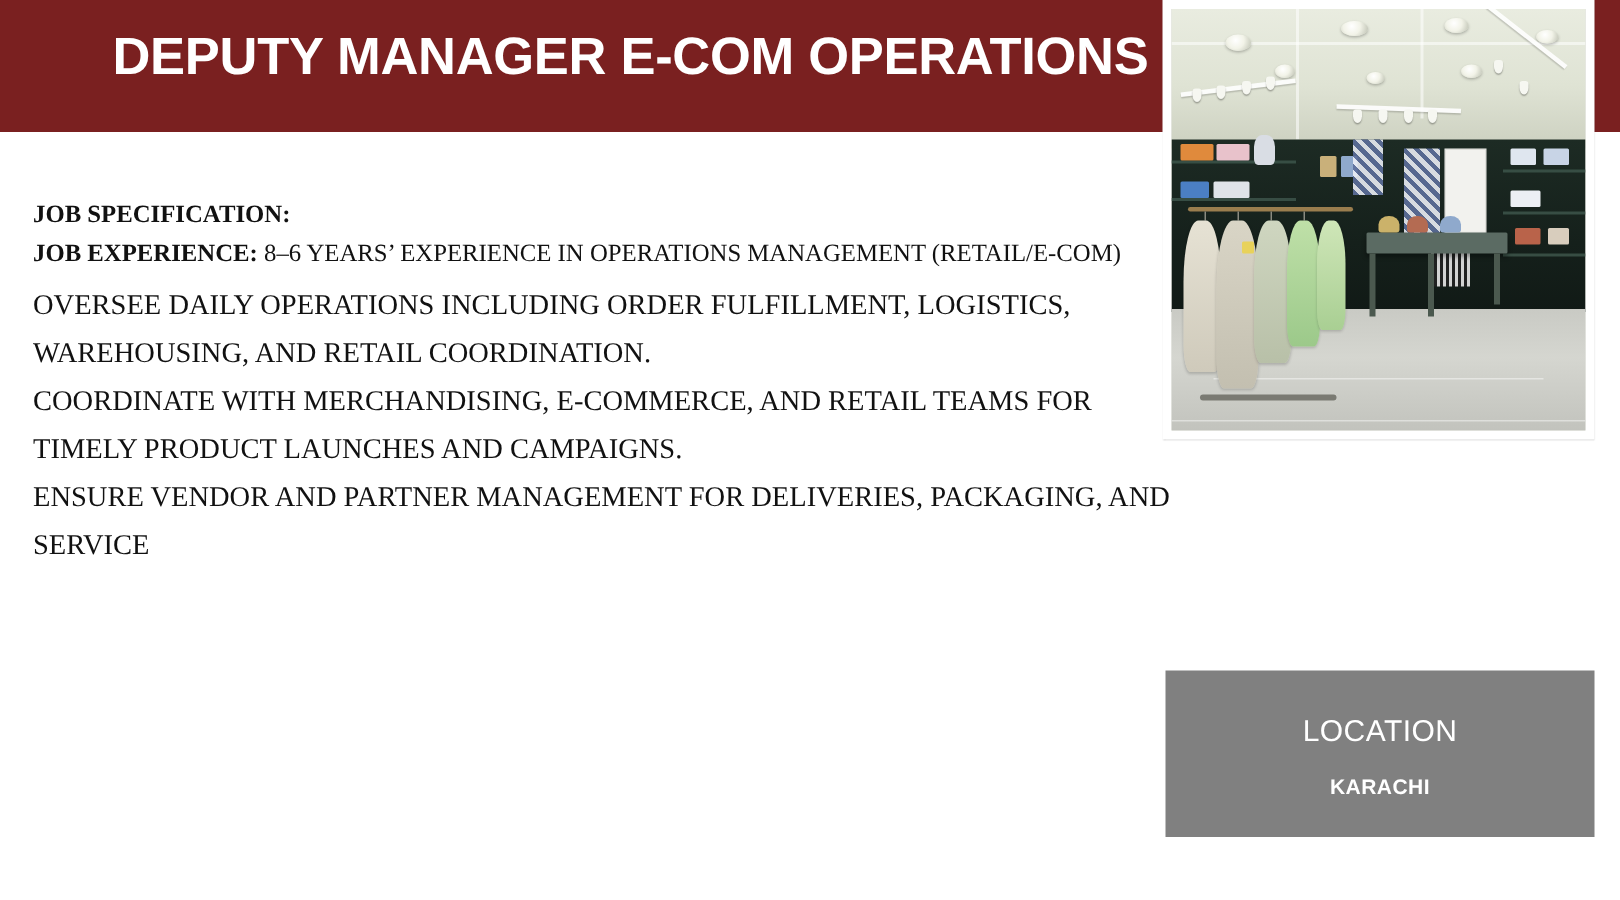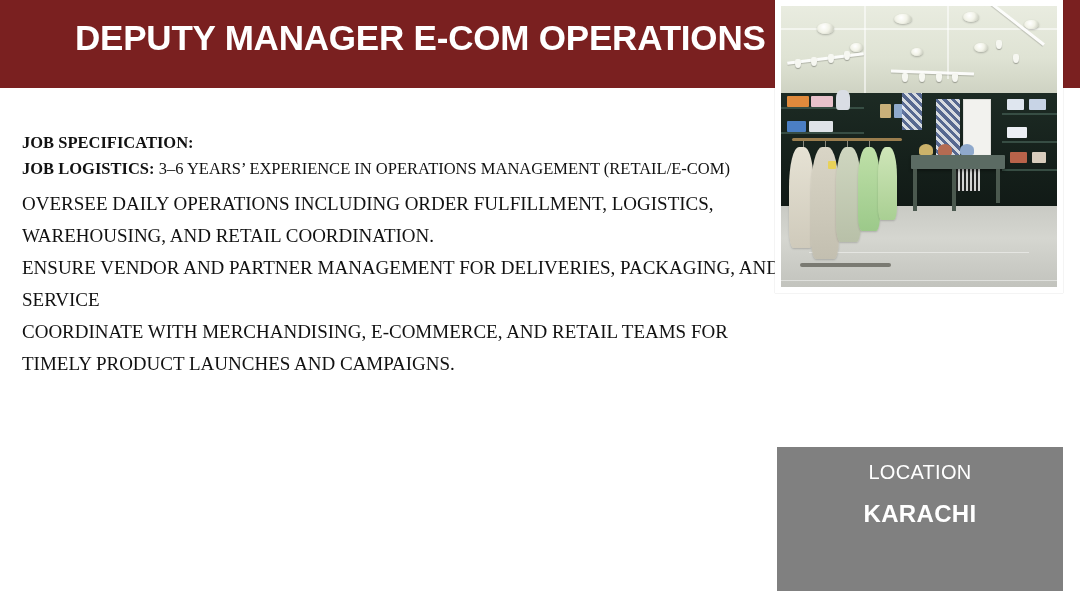--- a/index.html
+++ b/index.html
@@ -127,31 +127,31 @@
     font-size:16.5px; line-height:26px; white-space:nowrap;
   }
   .spec-line .lbl{ font-weight:bold; }
   .resp-list{ margin-top:6px; }
   .resp-item{
     font-size:19px; line-height:32px;
   }
 
   
   .location-box{
-    position:absolute; left:777px; top:447px; width:286px; height:144px;
+    position:absolute; left:777px; top:447px; width:286px; height:111px;
     background:#808080; z-index:2;
     display:flex; flex-direction:column;
     align-items:center; justify-content:flex-start;
-    padding-top:14px;
+    padding-top:30px;
   }
   .location-label{
     color:#ffffff; font-size:20px; font-weight:normal; letter-spacing:.3px;
   }
   .location-value{
-    color:#ffffff; font-size:24px; font-weight:bold; margin-top:16px;
+    color:#ffffff; font-size:14px; font-weight:bold; margin-top:16px;
     letter-spacing:.3px;
   }
 </style>
 </head>
 <body>
 
 <div class="header-bar"></div>
 <div class="header-title">DEPUTY MANAGER E-COM OPERATIONS</div>
 
 <div class="photo-frame">
@@ -236,28 +236,28 @@
 </div>
 
 <div class="content">
 
   <div class="spec-line">
     <span class="lbl">JOB SPECIFICATION:</span>
   </div>
 
 
   <div class="spec-line">
-    <span class="lbl">JOB LOGISTICS:</span>
-    <span>3–6 YEARS’ EXPERIENCE IN OPERATIONS MANAGEMENT (RETAIL/E-COM)</span>
+    <span class="lbl">JOB EXPERIENCE:</span>
+    <span>8–6 YEARS’ EXPERIENCE IN OPERATIONS MANAGEMENT (RETAIL/E-COM)</span>
   </div>
 
 
   <div class="resp-list">
     <div class="resp-item">OVERSEE DAILY OPERATIONS INCLUDING ORDER FULFILLMENT, LOGISTICS, WAREHOUSING, AND RETAIL COORDINATION.</div>
+    <div class="resp-item">COORDINATE WITH MERCHANDISING, E-COMMERCE, AND RETAIL TEAMS FOR TIMELY PRODUCT LAUNCHES AND CAMPAIGNS.</div>
     <div class="resp-item">ENSURE VENDOR AND PARTNER MANAGEMENT FOR DELIVERIES, PACKAGING, AND SERVICE</div>
-    <div class="resp-item">COORDINATE WITH MERCHANDISING, E-COMMERCE, AND RETAIL TEAMS FOR TIMELY PRODUCT LAUNCHES AND CAMPAIGNS.</div>
   </div>
 </div>
 
 <div class="location-box">
   <div class="location-label">LOCATION</div>
   <div class="location-value">KARACHI</div>
 </div>
 
 </body></html>

